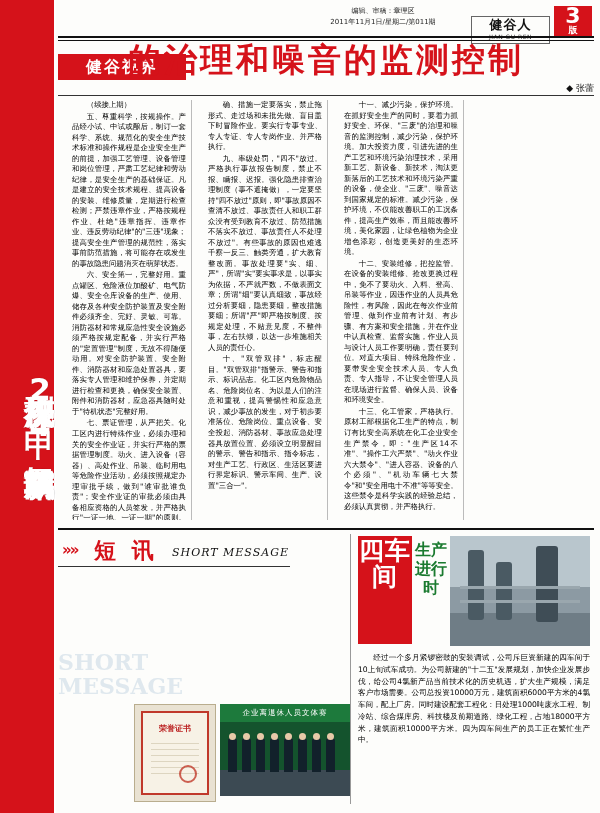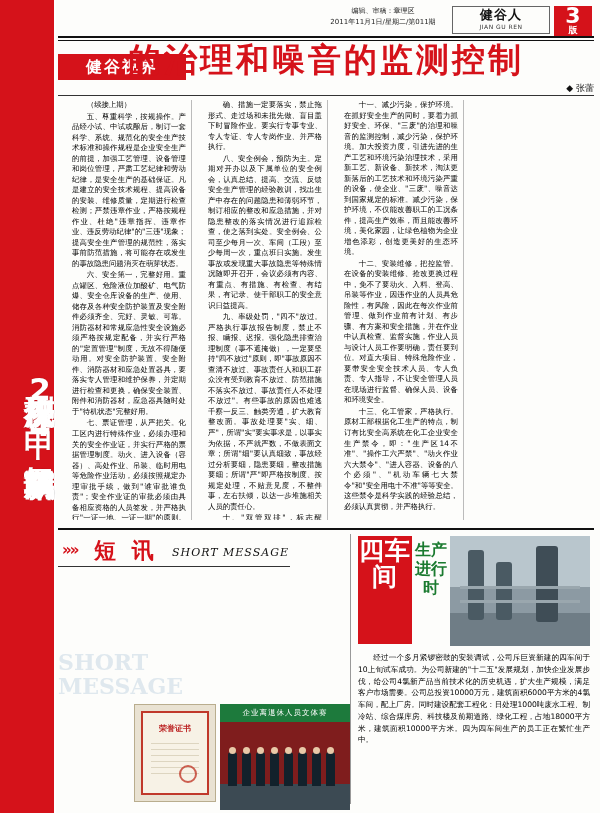--- a/index.html
+++ b/index.html
@@ -51,21 +51,21 @@
     text-align:center;
     line-height:26px;
     margin-top:48px;
   }
   .mast-center {
     position:absolute; left:250px; top:0; width:150px;
     text-align:center;
     font-size:7px; color:#222; line-height:1.5;
   }
   .mast-logo {
-    position:absolute; right:44px; top:0px; width:98px; height:28px;
+    position:absolute; right:44px; top:10px; width:79px; height:28px;
     border:1px solid #666;
     text-align:center;
   }
   .mast-logo .cn { font-size:13px; font-weight:bold; color:#111; line-height:15px; letter-spacing:1px;}
   .mast-logo .en { font-size:6px; color:#333; line-height:9px; letter-spacing:0.5px;}
   .mast-page {
     position:absolute; right:2px; top:0px; width:38px; height:30px;
     background:#d5121a; color:#fff;
     font-size:22px; font-weight:bold;
     text-align:center;
@@ -165,22 +165,22 @@
   .cert .inner {
     position:absolute; left:6px; top:6px; right:6px; bottom:6px;
     border:2px solid #c0392b; background:#f7f2e6;
   }
   .cert .t { position:absolute; left:0; right:0; top:10px; text-align:center; font-size:8px; color:#b22; font-weight:bold;}
   .cert .l { position:absolute; left:8px; right:8px; top:30px; height:1px; background:#ddd5c0; box-shadow:0 6px 0 #ddd5c0,0 12px 0 #ddd5c0,0 18px 0 #ddd5c0,0 24px 0 #ddd5c0,0 30px 0 #ddd5c0;}
   .cert .seal { position:absolute; right:10px; bottom:10px; width:18px; height:18px; border:2px solid #c0392b; border-radius:50%; opacity:.8;}
 
   
   .group {
-    position:absolute; left:162px; top:174px; width:130px; height:106px;
-    background:#7f1d1d;
+    position:absolute; left:162px; top:174px; width:130px; height:92px;
+    background:#14532d;
   }
   .group .banner {
     position:absolute; left:0; top:0; width:100%; height:18px;
     background:#1d7a3c; color:#fff; font-size:7.5px; text-align:center; line-height:18px; letter-spacing:1px;
   }
   .group .floor { position:absolute; left:0; bottom:0; width:100%; height:26px; background:#3c4a53;}
   .group .p { position:absolute; bottom:24px; width:9px; height:34px; background:#12212b; border-radius:3px 3px 0 0;}
   .group .h { position:absolute; width:7px; height:7px; border-radius:50%; background:#e8c9a8;}
 
   
@@ -257,21 +257,20 @@
 
     <div class="col col-0">
       <p>（续接上期）</p>
       <p>五、尊重科学，按规操作。产品经小试、中试或酿后，制订一套科学、系统、规范化的安全生产技术标准和操作规程是企业安全生产的前提，加强工艺管理、设备管理和岗位管理，严肃工艺纪律和劳动纪律，是安全生产的基础保证。凡是建立的安全技术规程、提高设备的安装、维修质量，定期进行检查检测；严禁违章作业，严格按规程作业、杜绝"违章指挥、违章作业、违反劳动纪律"的"三违"现象；提高安全生产管理的规范性，落实事前防范措施，将可能存在或发生的事故隐患问题消灭在萌芽状态。</p>
       <p>六、安全第一，完整好用。重点罐区、危险液位加酸矿、电气防爆、安全仓库设备的生产、使用、储存及各种安全防护装置及安全附件必须齐全、完好、灵敏、可靠。消防器材和常规应急性安全设施必须严格按规定配备，并实行严格的"定置管理"制度，无故不得随便动用。对安全防护装置、安全附件、消防器材和应急处置器具，要落实专人管理和维护保养，并定期进行检查和更换，确保安全装置、附件和消防器材，应急器具随时处于"待机状态"完整好用。</p>
       <p>七、票证管理，从严把关。化工区内进行特殊作业，必须办理和关的安全作业证，并实行严格的票据管理制度。动火、进入设备（容器）、高处作业、吊装、临时用电等危险作业活动，必须按照规定办理审批手续，做到"谁审批谁负责"；安全作业证的审批必须由具备相应资格的人员签发，并严格执行"一证一地、一证一期"的原则。必须严格按照国家有关安全生产监督管理总局发布的《化学品生产单位作业安全规范》（AQ3021~3028-2008）执行，程序要清、把好关、监督要严、责任一定要明。</p>
     </div>
 
     <div class="col col-1">
       <p>确、措施一定要落实，禁止拖形式、走过场和未批先做、盲目盖下时冒险作业。要实行专事专业、专人专证、专人专岗作业、并严格执行。</p>
-      <p>八、安全例会，预防为主。定期对开办以及下属单位的安全例会，认真总结、提高、交流、反馈安全生产管理的经验教训，找出生产中存在的问题隐患和薄弱环节，制订相应的整改和应急措施，并对隐患整改的落实情况进行追踪检查，使之落到实处。安全例会、公司至少每月一次、车间（工段）至少每周一次，重点班日实施。发生事故或发现重大事故隐患等特殊情况随即开召开，会议必须有内容、有重点、有措施、有检查、有结果，有记录、使干部职工的安全意识日益提高。</p>
       <p>九、率级处罚，"四不"放过。严格执行事故报告制度，禁止不报、瞒报、迟报。强化隐患排查治理制度（事不遮掩做），一定要坚持"四不放过"原则，即"事故原因不查清不放过、事故责任人和职工群众没有受到教育不放过、防范措施不落实不放过、事故责任人不处理不放过"。有些事故的原因也难逃千察一反三、触类旁通，扩大教育整改面。事故处理要"实、细、严"，所谓"实"要实事求是，以事实为依据，不严就严数，不做表面文章；所谓"细"要认真细致，事故经过分析要细，隐患要细，整改措施要细；所谓"严"即严格按制度、按规定处理，不贴意见度，不整件事，左右扶倾，以达一步堆施相关人员的责任心。</p>
       <p>十、"双管双排"，标志醒目。"双管双排"指警示、警告和指示、标识品志。化工区内危险物品名、危险岗位名、为以是人们的注意和重视，提高警惕性和应急意识，减少事故的发生，对于初步要准落位、危险岗位、重点设备、安全投起、消防器材、事故应急处理器具放置位置、必须设立明显醒目的警示、警告和指示、指令标志，对生产工艺、行政区、生活区要进行界定标识、警示车间、生产、设置"三合一"。</p>
     </div>
 
     <div class="col col-2">
       <p>十一、减少污染，保护环境。在抓好安全生产的同时，要着力抓好安全、环保、"三废"的治理和噪音的监测控制，减少污染，保护环境。加大投资力度，引进先进的生产工艺和环境污染治理技术，采用新工艺、新设备、新技术，淘汰更新落后的工艺技术和环境污染严重的设备，使企业、"三废"、噪音达到国家规定的标准。减少污染，保护环境，不仅能改善职工的工况条件，提高生产效率，而且能改善环境，美化家园，让绿色植物为企业增色添彩，创造更美好的生态环境。</p>
       <p>十二、安装维修，把控监管。在设备的安装维修、抢改更换过程中，免不了要动火、入料、登高、吊装等作业，因违作业的人员具危险性，有风险，因此在每次作业前管理、做到作业前有计划、有步骤、有方案和安全措施，并在作业中认真检查、监督实施，作业人员与设计人员工作要明确，责任要到位。对直大项目、特殊危险作业，要带安全安全技术人员、专人负责、专人指导，不让安全管理人员在现场进行监督、确保人员、设备和环境安全。</p>
       <p>十三、化工管家，严格执行。原材工部根据化工生产的特点，制订有比安全高系统在化工企业安全生产禁令，即："生产区14不准"、"操作工六严禁"、"动火作业六大禁令"、"进人容器、设备的八个必须"、"机动车辆七大禁令"和"安全用电十不准"等等安全。这些禁令是科学实践的经验总结，必须认真贯彻，并严格执行。</p>
     </div>
 

